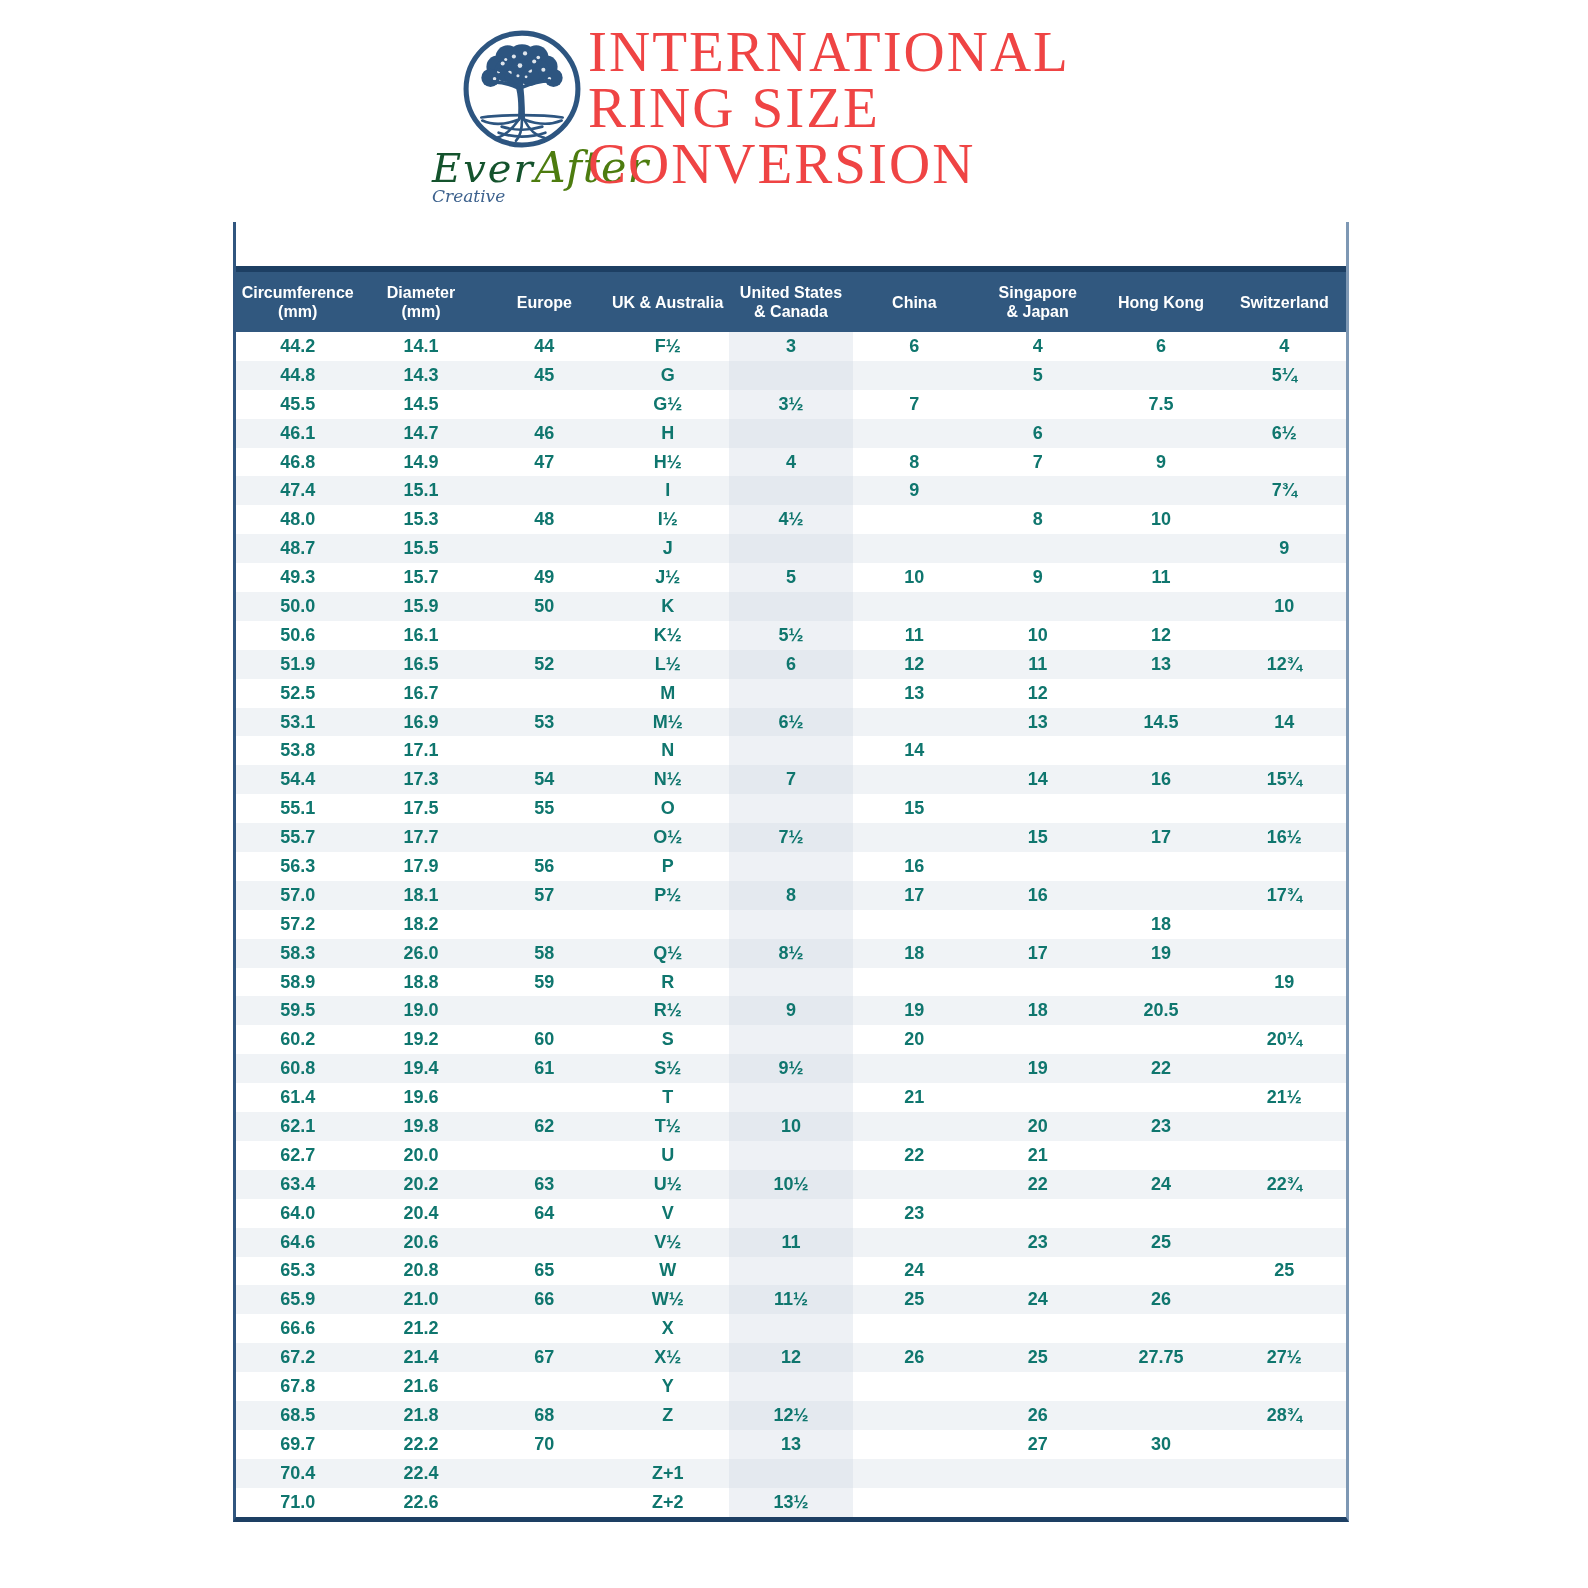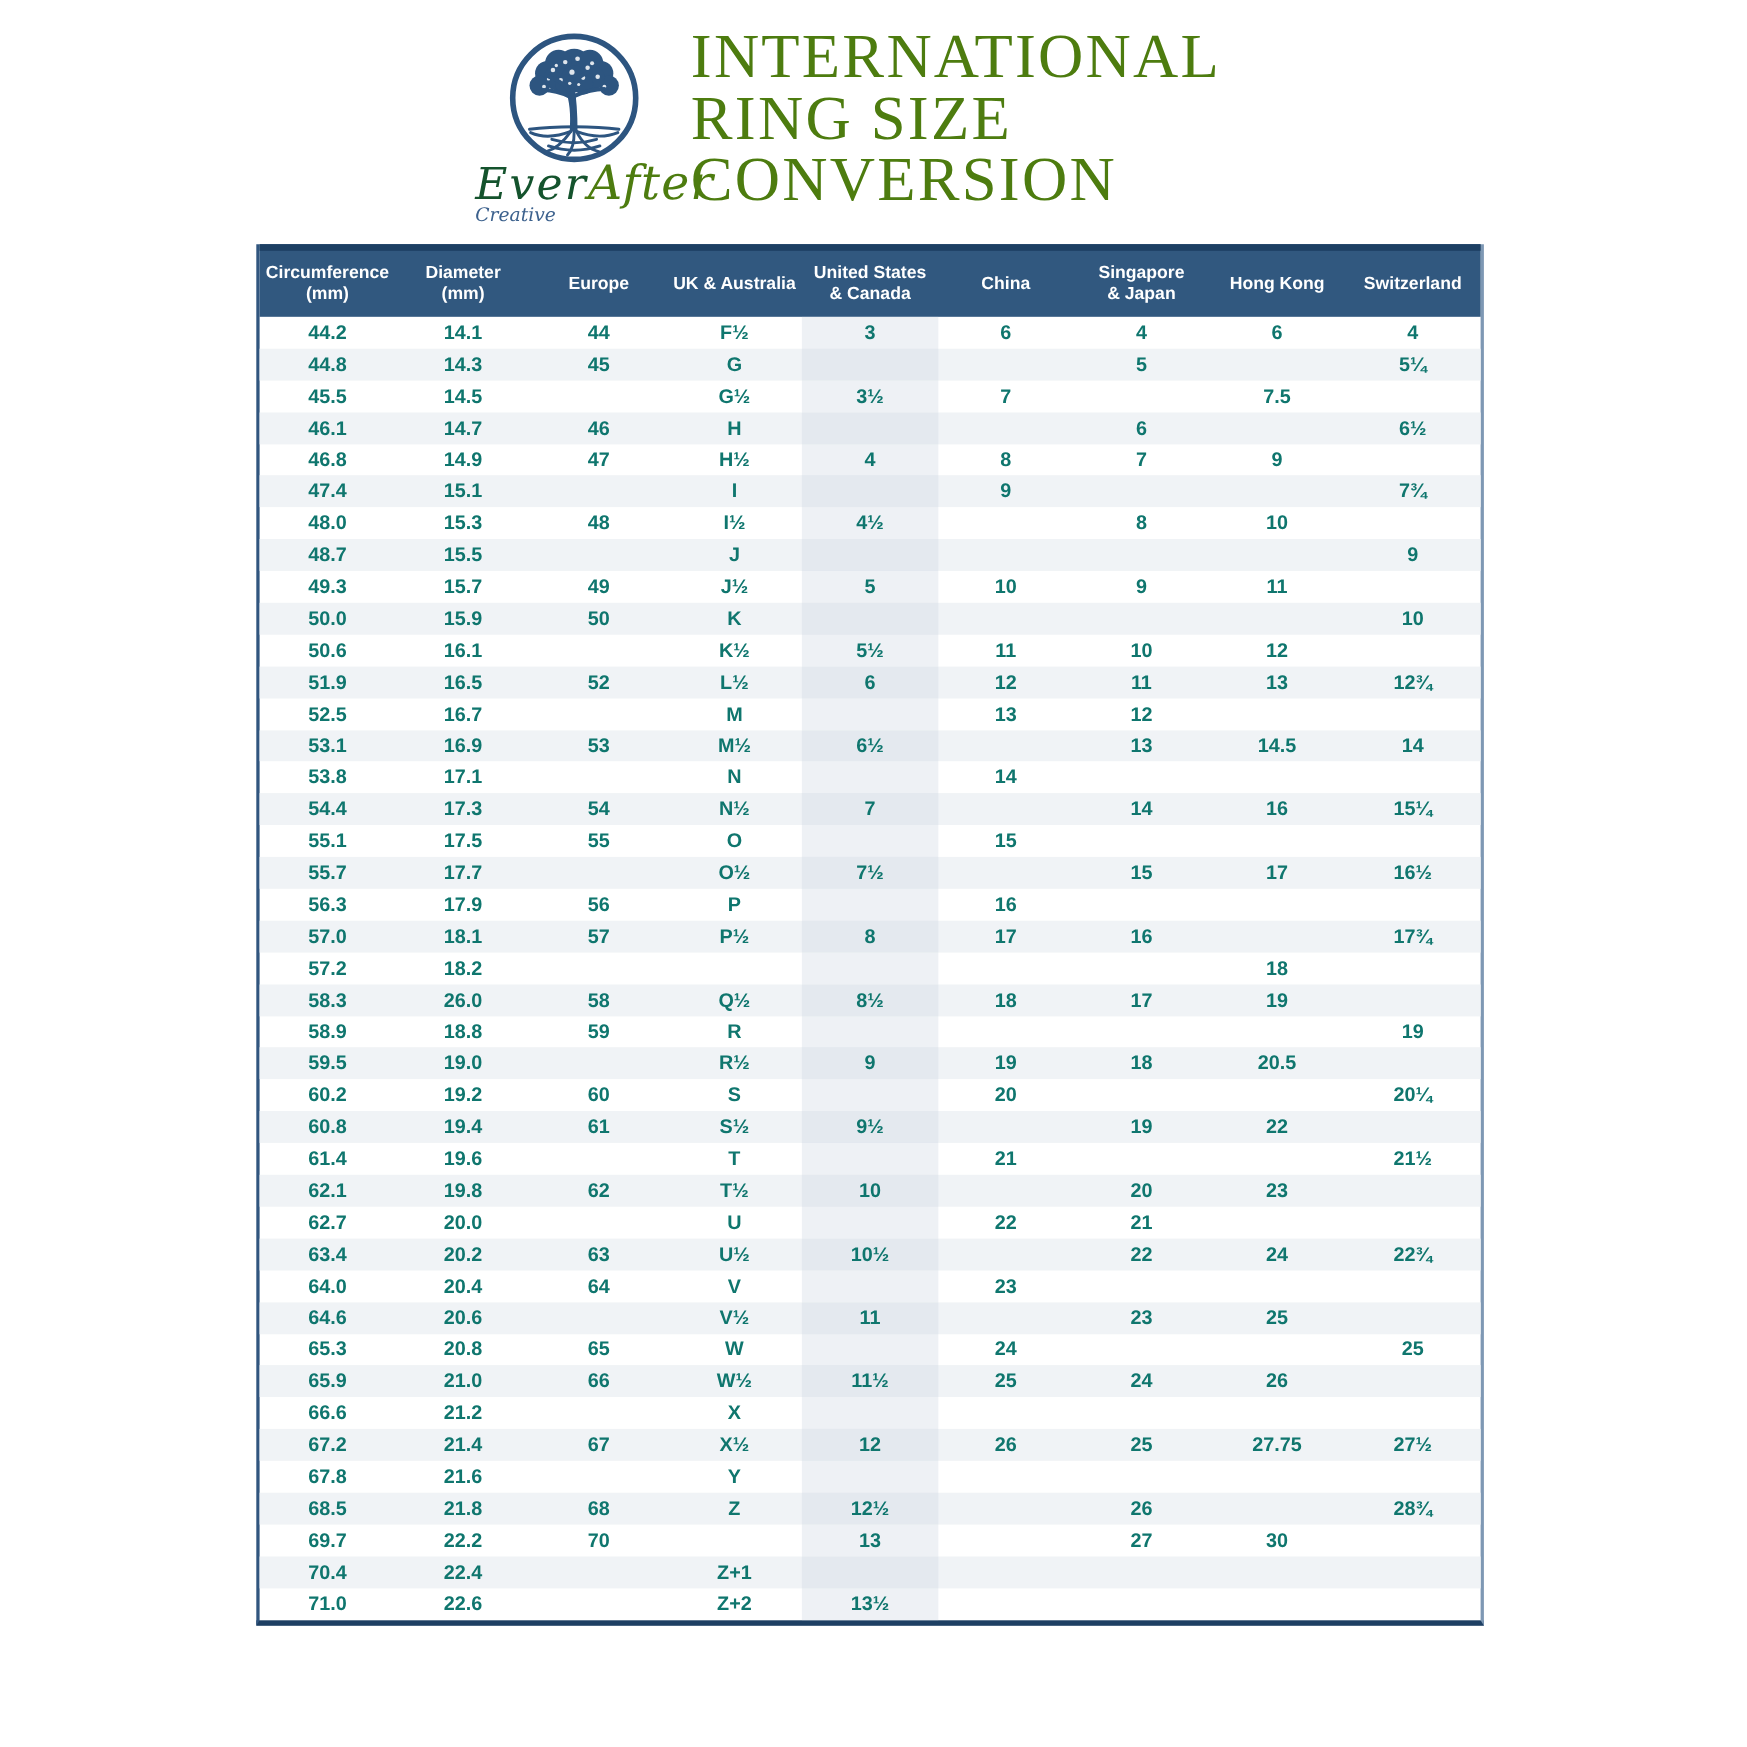--- a/index.html
+++ b/index.html
@@ -7,32 +7,32 @@
 
   
   .logo-wrap{position:absolute;left:432px;top:28px;width:180px;text-align:center;}
   .tree-svg{width:122px;height:122px;display:block;margin:0 auto;}
   .script-line{font-family:"DejaVu Serif",serif;font-style:italic;margin-top:-8px;white-space:nowrap;}
   .script-light{color:#14532d;font-size:40px;letter-spacing:2px;}
   .script-dark{color:#4d7c0f;font-size:43px;letter-spacing:1px;}
   .script-sub{font-family:"DejaVu Serif",serif;font-style:italic;color:#3c618d;font-size:17px;
               text-align:left;padding-right:14px;margin-top:-6px;}
 
-  .title{position:absolute;left:628px;top:24px;margin:0;
+  .title{position:absolute;left:588px;top:24px;margin:0;
          font-family:"Liberation Serif","DejaVu Serif",serif;font-weight:400;
-         color:#4d7c0f;font-size:57px;line-height:56px;letter-spacing:2px;}
+         color:#ef4444;font-size:57px;line-height:56px;letter-spacing:2px;}
 
   
   .ring-table{position:absolute;left:233px;top:222px;width:1110px;
               border-left:3px solid #31567f;border-right:3px solid #7e98b4;
               border-bottom:5px solid #1d3f63;background:#ffffff;}
   .thead{display:grid;grid-template-columns:repeat(9,1fr);height:60px;
          background:#31587f;border-top:6px solid #1d3f63;
          align-items:center;color:#ffffff;font-weight:700;font-size:16px;
-         line-height:19px;text-align:center;}
+         line-height:19px;text-align:center;margin-top:44px;}
   .th span{white-space:nowrap;}
   .tbody .tr{display:grid;grid-template-columns:repeat(9,1fr);height:28.9px;
              font-weight:700;font-size:18px;color:#0f766e;}
   .tbody .tr:nth-child(even){background:#f0f3f6;}
   .td{display:flex;align-items:center;justify-content:center;height:100%;}
   .td.us{background:rgba(205,214,227,0.35);}
 </style>
 </head>
 <body>
 

